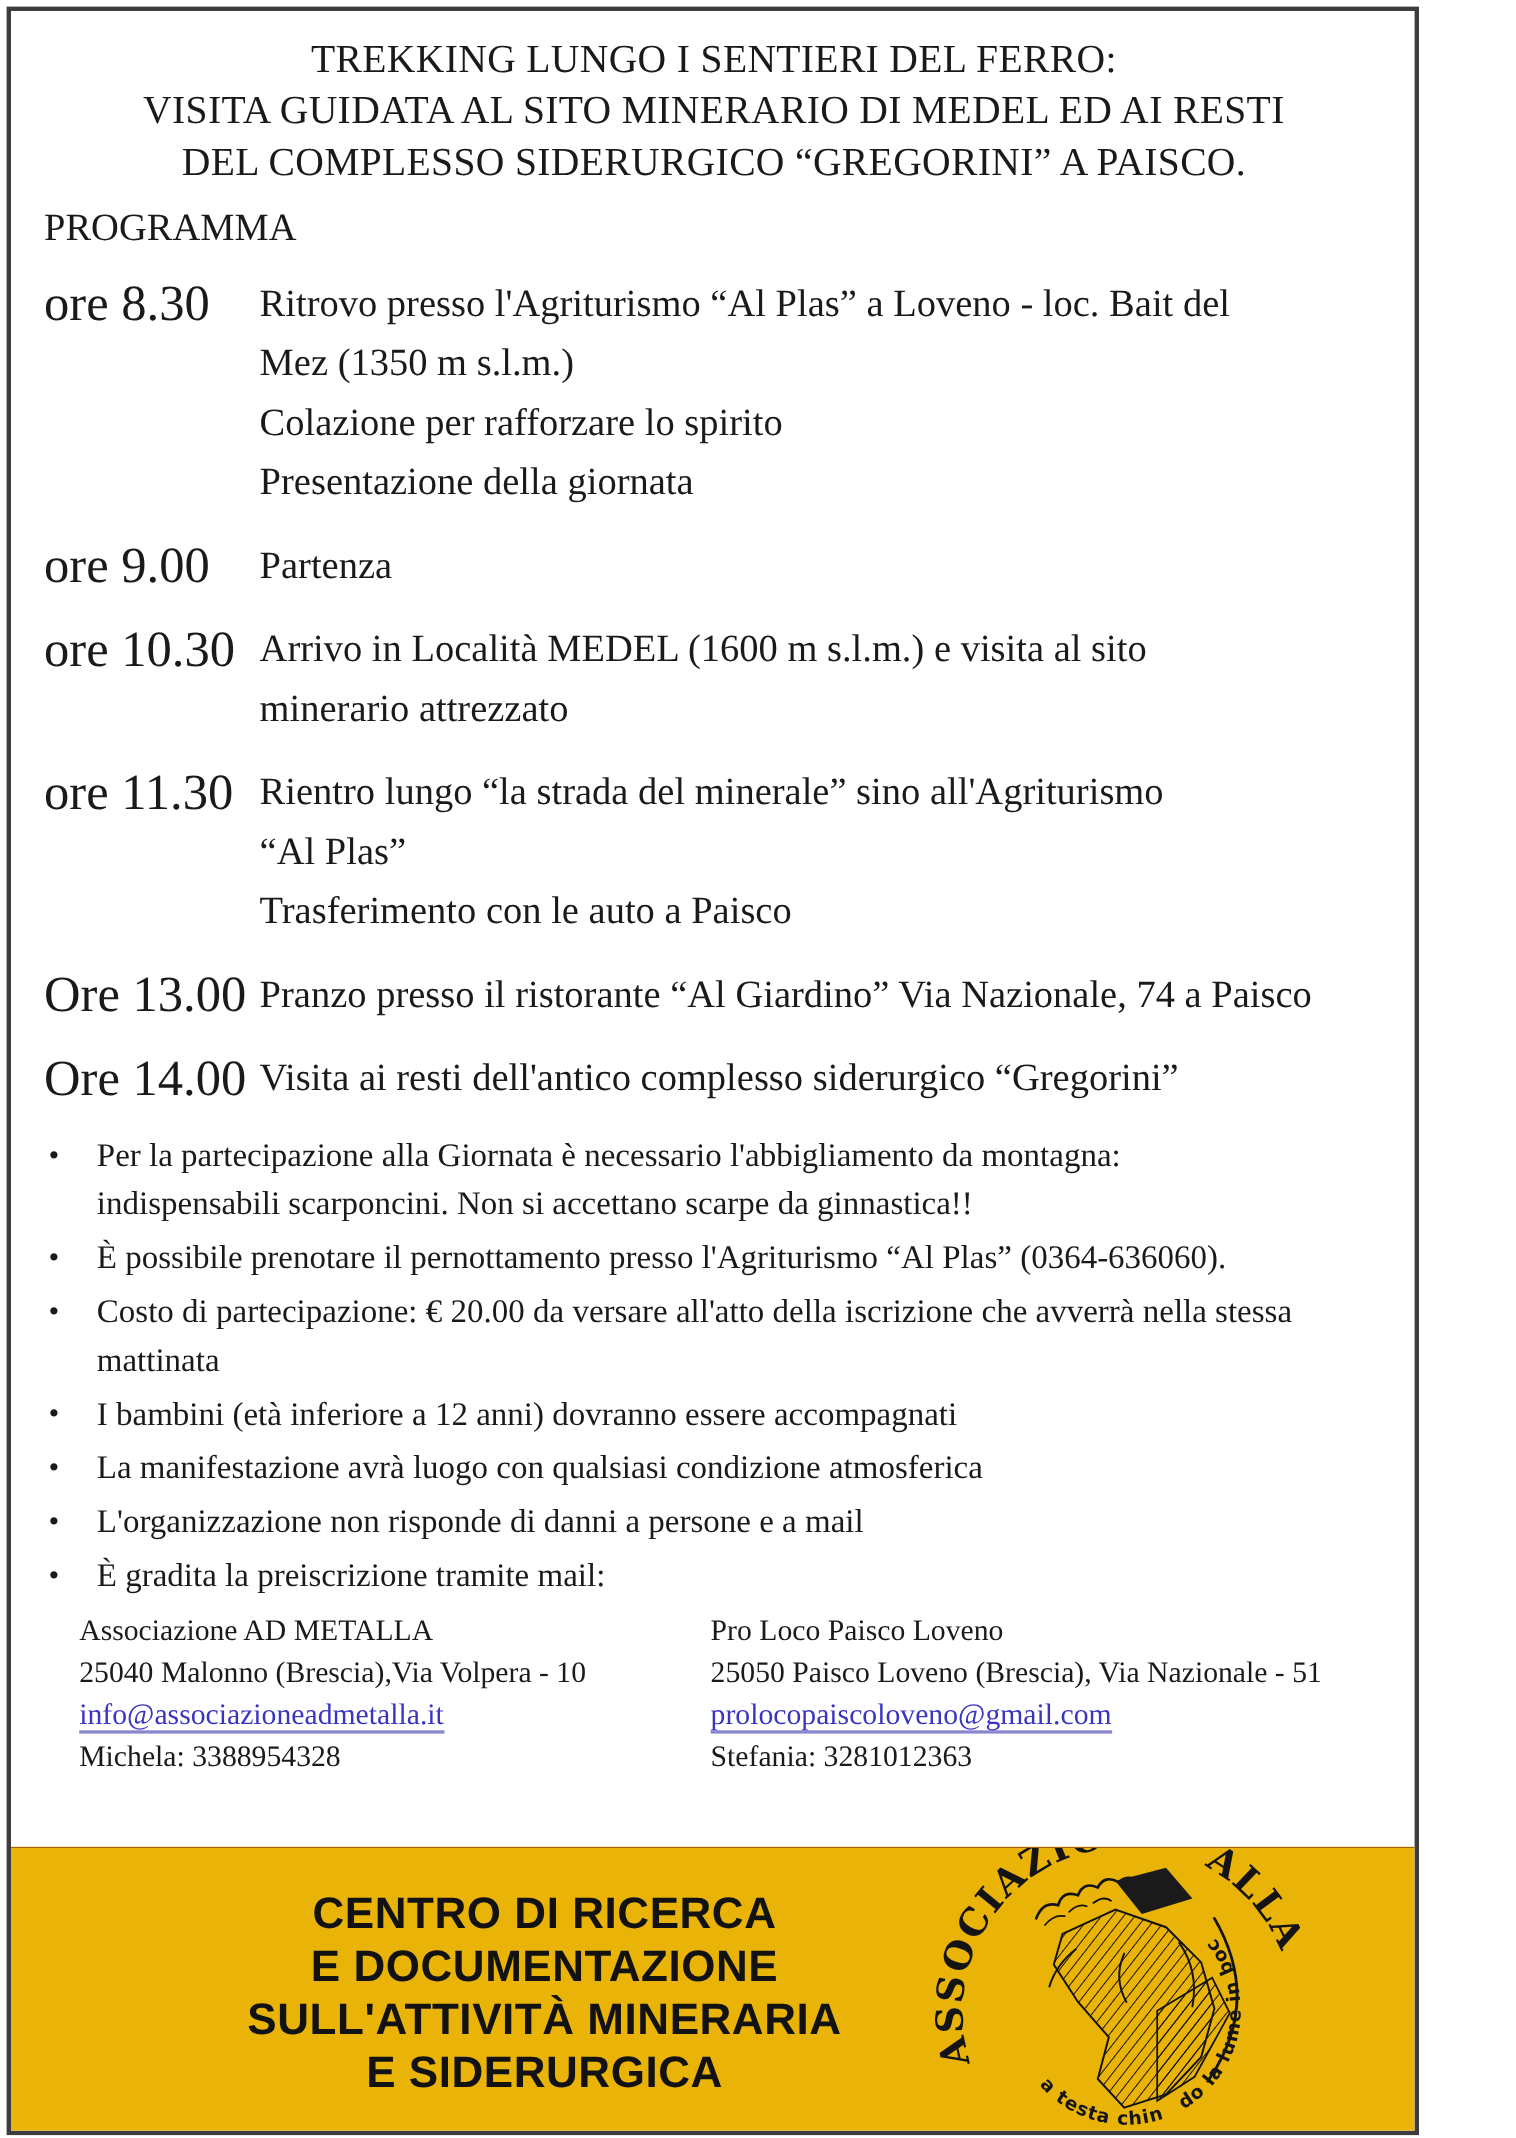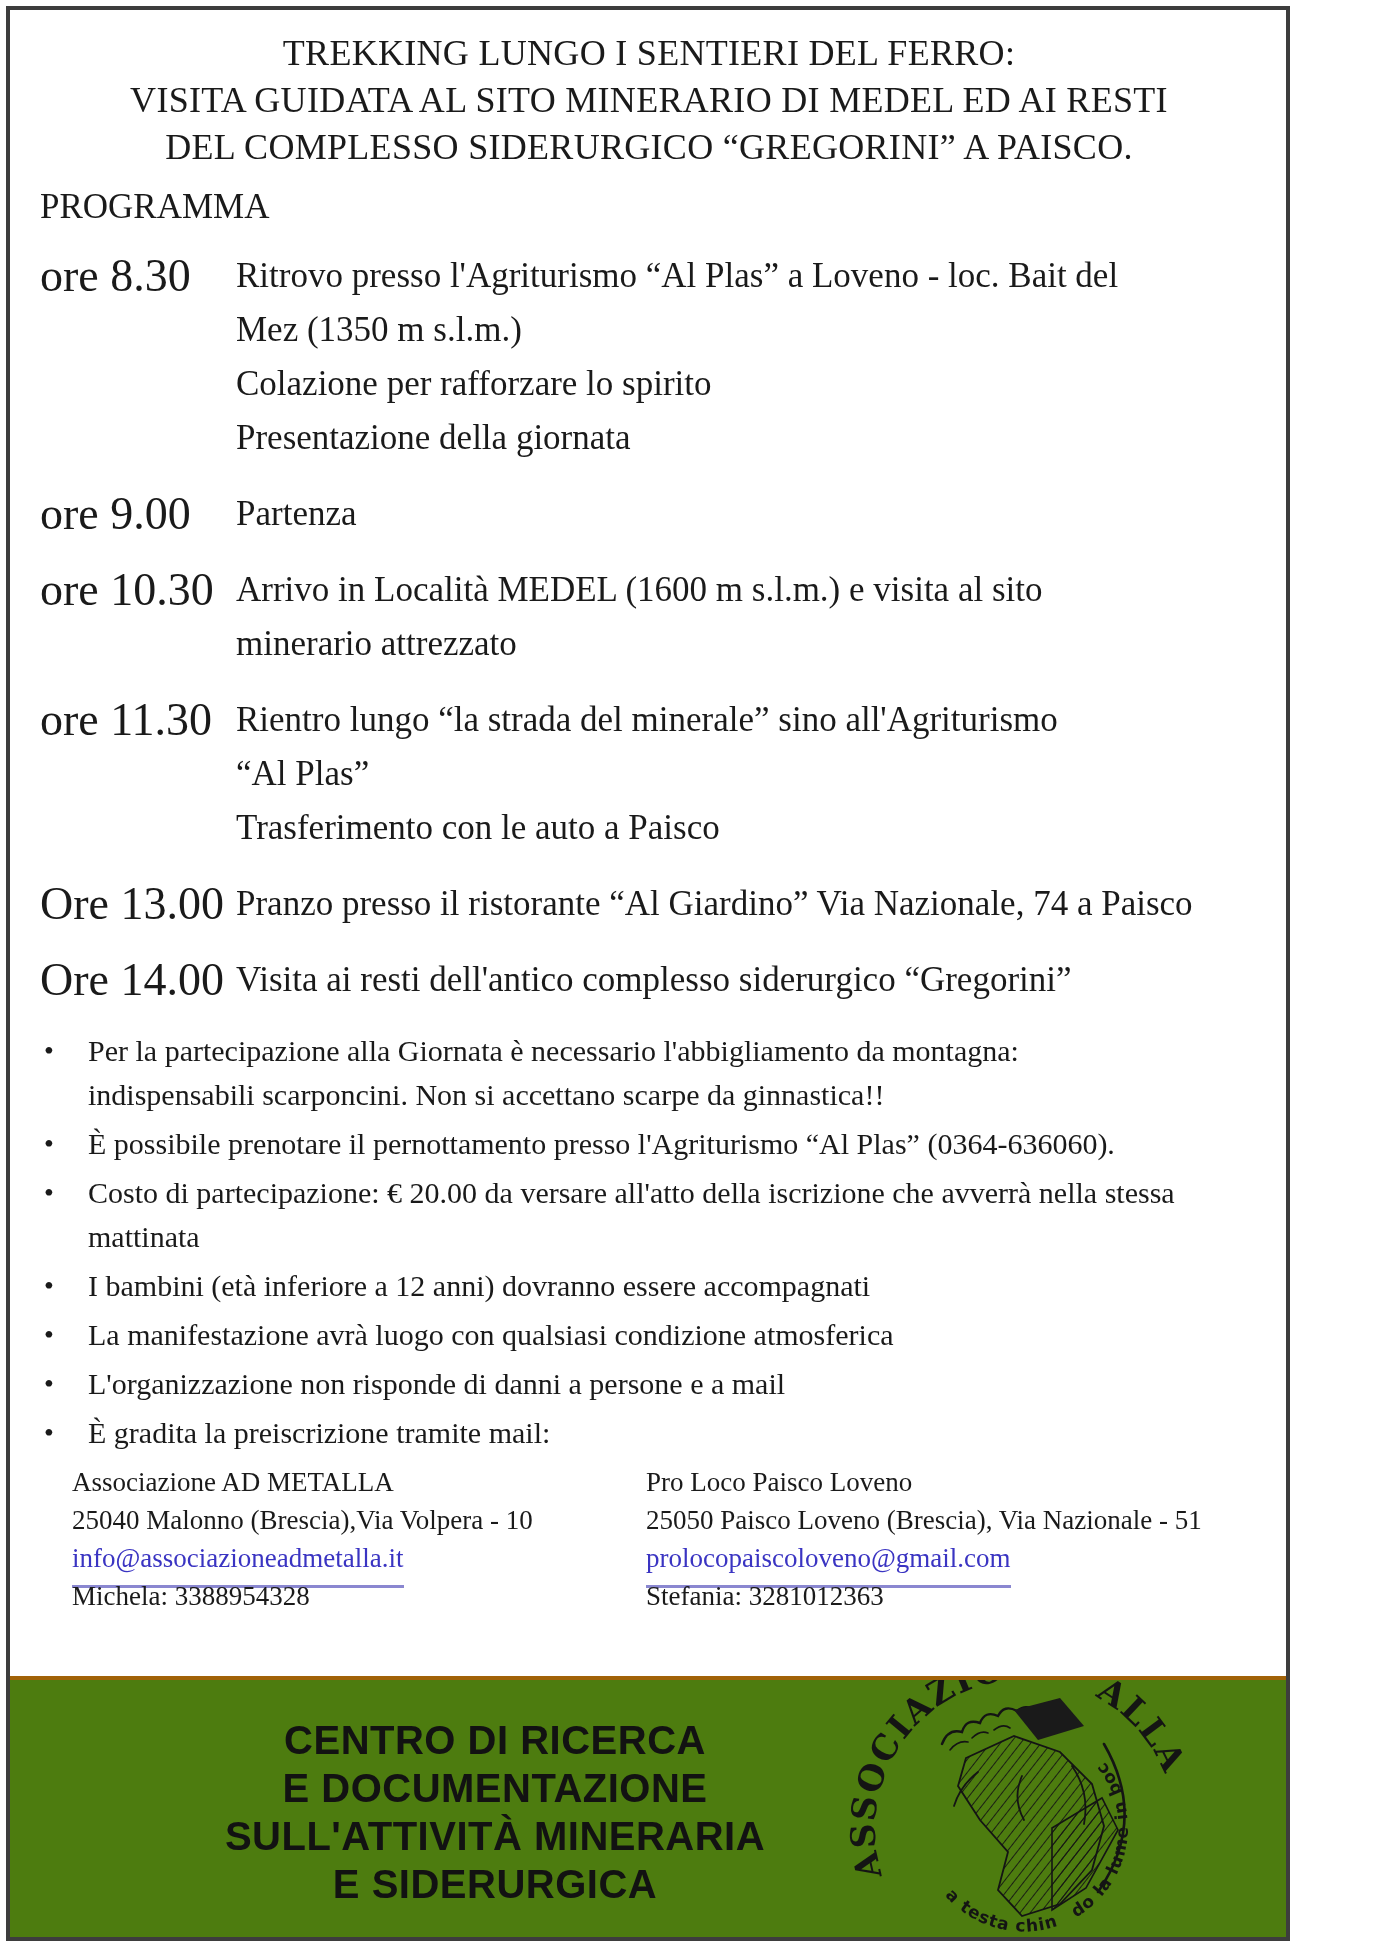--- a/index.html
+++ b/index.html
@@ -29,26 +29,26 @@
   .bullet { flex:0 0 44px; padding-left:4px; font-size:28px; }
   .ntext { flex:1; }
   .nline { display:block; }
 
   .contacts { display:flex; margin-top:8px; font-size:27px; line-height:38px; }
   .ccol1 { margin-left:32px; width:574px; }
   .ccol2 { }
   .email-line { }
   .email-line a {
     color:#3a34c2; text-decoration:none;
-    border-bottom:3px solid #8a87d0; padding-bottom:12px;
+    border-bottom:3px solid #8a87d0; padding-bottom:0px;
   }
 
   .band {
     position:absolute; left:0; right:0; bottom:0; height:257px;
-    background:#4d7c0f; border-top:4px solid #a16207; overflow:hidden;
+    background:#eab308; border-top:1px solid #a16207; overflow:hidden;
   }
   .band-text {
     position:absolute; left:60px; top:36px; width:850px; text-align:center;
     font-family:"Liberation Sans", sans-serif; font-weight:bold;
     font-size:40px; line-height:48px; color:#121212; letter-spacing:0.5px;
   }
   .logo-svg { position:absolute; left:836px; top:0; }
   .ring-text {
     font-family:"DejaVu Serif", serif; font-weight:bold; font-size:34px;
     letter-spacing:2px; fill:#141414;

